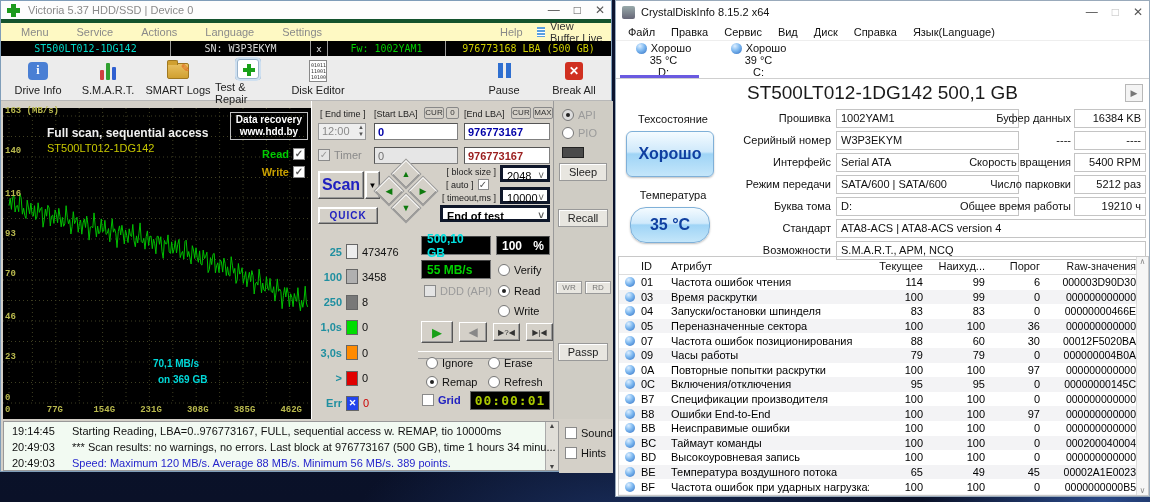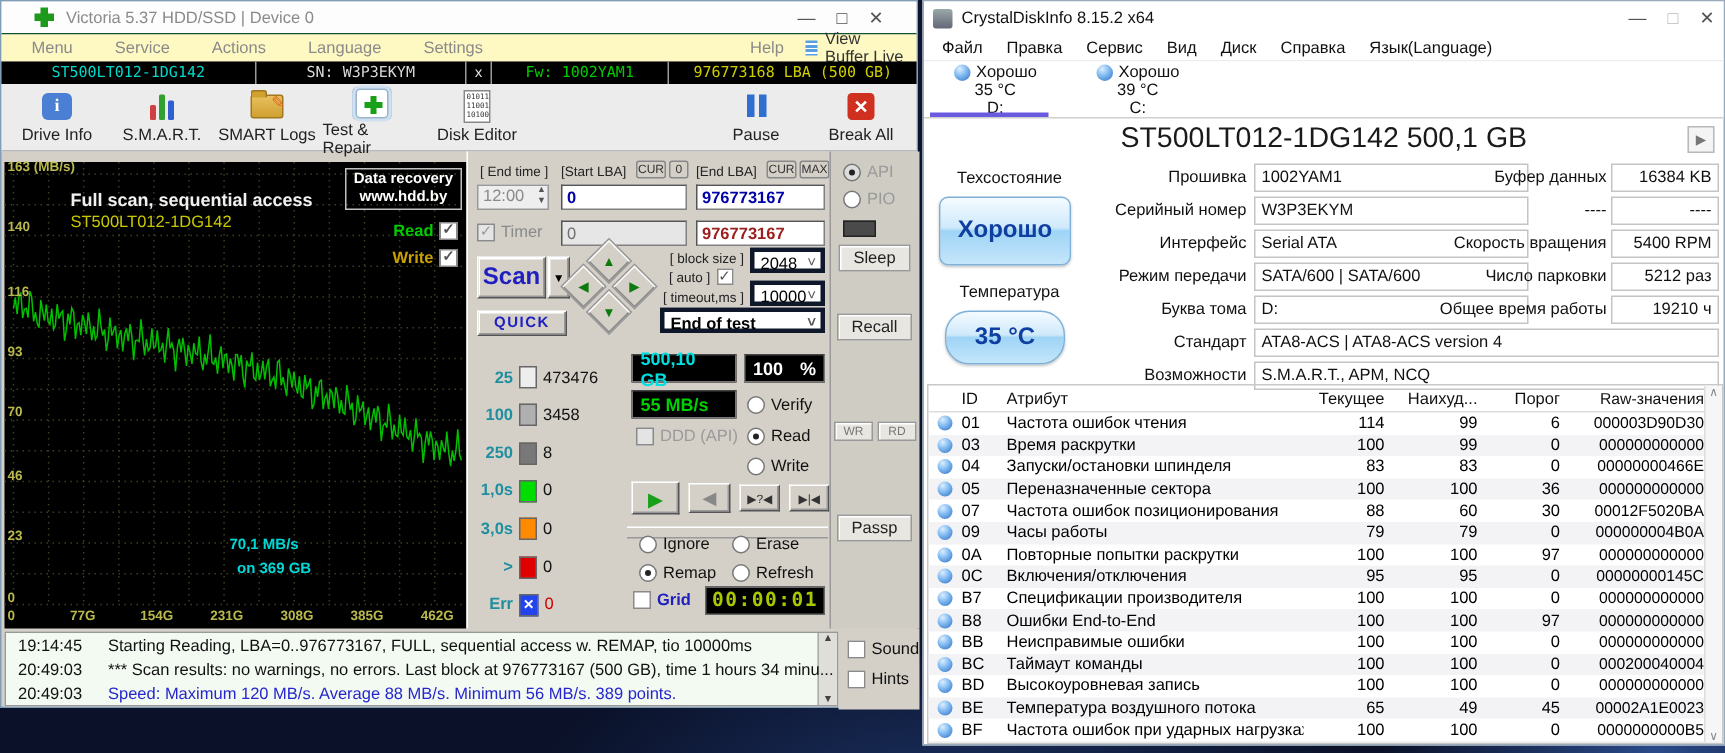--- a/index.html
+++ b/index.html
@@ -7,21 +7,21 @@
     font-family:"Liberation Sans", sans-serif;
     background:
       radial-gradient(260px 120px at 96% 100%, #2a4a8a 0%, rgba(20,40,90,0) 70%),
       radial-gradient(400px 160px at 55% 105%, #1a2f5e 0%, rgba(10,20,50,0) 70%),
       linear-gradient(180deg, #0c1430 0%, #0a1128 100%);
   }
   .abs { position:absolute; }
 
   
   #vic { left:0; top:0; width:612px; height:472px; background:#d4d0c8; border:1px solid #7f9db9; }
-  #vic-title { left:0; top:0; width:100%; height:22px; background:#fdfdfd; display:flex; align-items:center; padding:0 22px; border-bottom:1px solid #14532d;}
+  #vic-title { left:0; top:0; width:100%; height:22px; background:#fdfdfd; display:flex; align-items:center; padding:0 6px; border-bottom:4px solid #14532d;}
   .vplus { width:13px; height:13px; position:relative; margin-right:8px; }
   .vplus::before, .vplus::after { content:""; position:absolute; background:#1d9a1d; }
   .vplus::before { left:4px; top:0; width:5px; height:13px; }
   .vplus::after  { left:0; top:4px; width:13px; height:5px; }
   #vic-title .ttl { color:#8a8a8a; font-size:11px; }
   .winbtns { margin-left:auto; display:flex; gap:14px; color:#555; font-size:12px; }
   .winbtns span { cursor:default; }
   #vic-menu { left:0; top:22px; width:100%; height:18px; background:#fef9c3; display:flex; align-items:center; font-size:11px; color:#8a8a8a; padding:0 6px; }
   #vic-menu .mi { padding:0 14px; }
   #vic-menu .right { margin-left:auto; display:flex; align-items:center; gap:5px; color:#333; }
@@ -49,21 +49,21 @@
   .ic-repair::after { left:5px; top:8px; width:12px; height:4px; }
   .ic-editor { width:18px; height:22px; background:#fff; border:1px solid #888; font-size:5px; line-height:6px; color:#333; padding:1px; font-family:"DejaVu Sans Mono",monospace; overflow:hidden; }
   .ic-pause { display:flex; gap:3px; }
   .ic-pause i { width:5px; height:15px; background:#2f6fd0; display:block; }
   .ic-break { width:18px; height:18px; background:#d03020; border-radius:3px; color:#fff; font-weight:bold; font-size:12px; display:flex; align-items:center; justify-content:center; }
   .tbtn.sel .ic { border:1px solid #7aa0c8; background:#dce9f5; border-radius:3px; }
 
   
   #vgraph { left:2px; top:107px; width:308px; height:311px; background:#000; }
   #vgraph svg { position:absolute; left:0; top:0; }
-  .glab { position:absolute; color:#b9b94d; font-size:9px; font-weight:bold; font-family:Liberation Sans, sans-serif; }
+  .glab { position:absolute; color:#b9b94d; font-size:9px; font-weight:bold; font-family:Liberation Mono, monospace; }
   .gtitle { position:absolute; left:44px; top:18px; color:#f0f0f0; font-weight:bold; font-size:12px; }
   .gsub { position:absolute; left:44px; top:34px; color:#c8c800; font-size:11px; }
   .goverlay { position:absolute; color:#00d8d8; font-size:10px; font-weight:bold; }
   #ghdd { position:absolute; right:3px; top:4px; border:1px solid #c0c0c0; padding:1px 5px; color:#fff; font-weight:bold; font-size:10px; line-height:12px; text-align:center;}
   .grw { position:absolute; right:6px; display:flex; align-items:center; gap:4px; font-size:11px; font-weight:bold; }
   .cb { width:12px; height:12px; background:#fff; border:1px solid #8a8a8a; display:inline-flex; align-items:center; justify-content:center; font-size:10px; color:#555; line-height:1; }
   .cb.on::before { content:"✓"; }
   .cb.dim { background:#e4e4e4; color:#999; }
 
   

